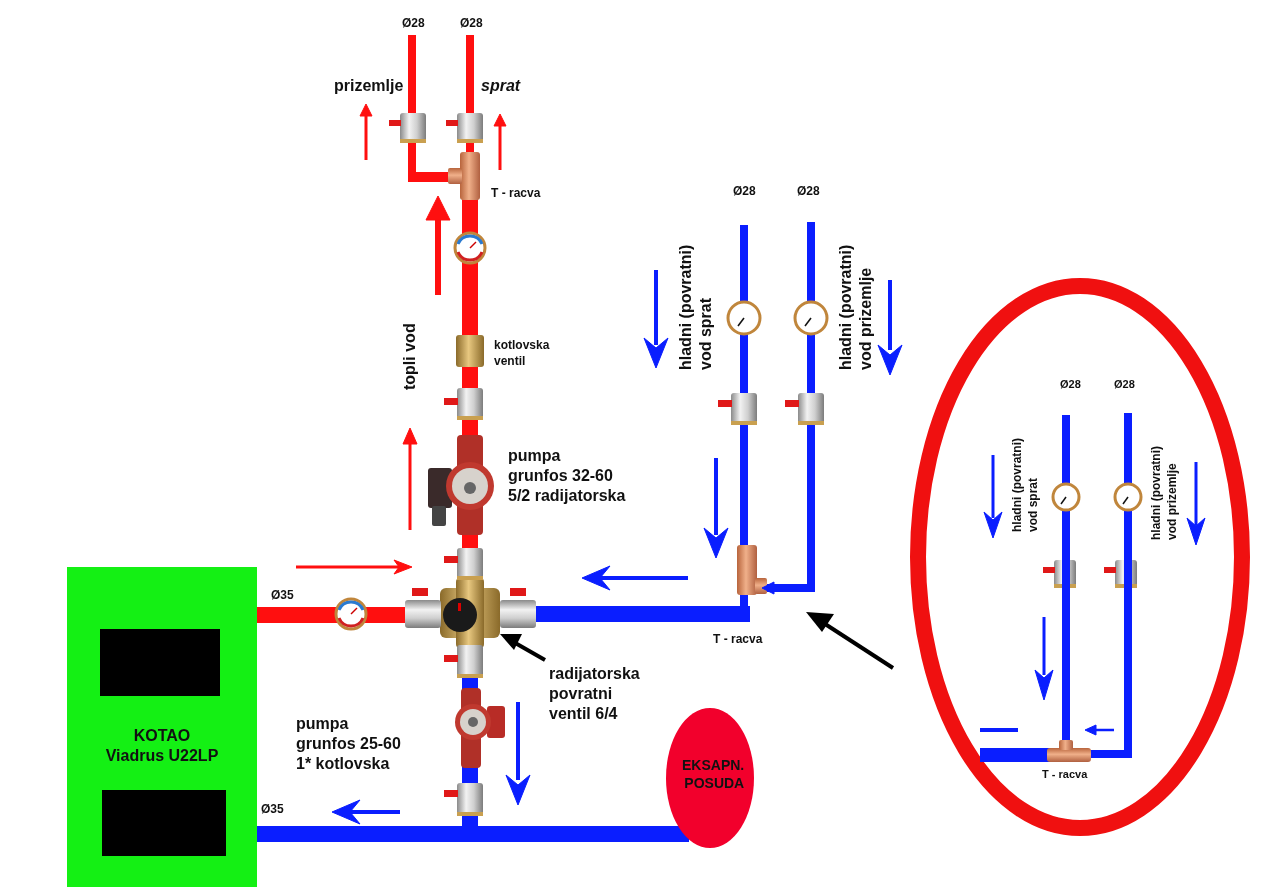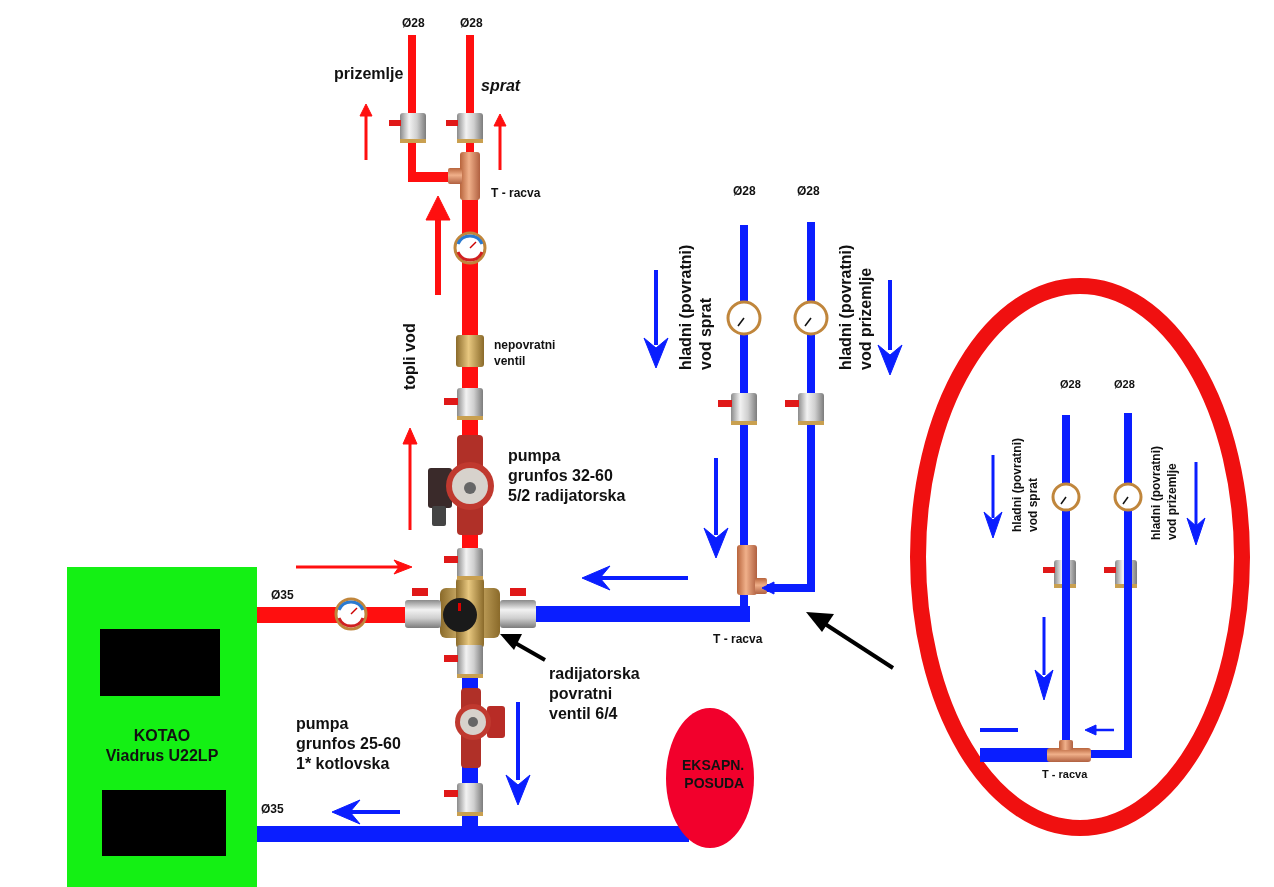--- a/index.html
+++ b/index.html
@@ -260,28 +260,28 @@
       <path d="M1187,518 L1196,545 L1205,518 L1196,526 Z"></path>
     <line x1="1044" y1="617" x2="1044" y2="675" stroke-width="3"></line>
       <path d="M1035,670 L1044,700 L1053,670 L1044,678 Z"></path>
     <line x1="1114" y1="730" x2="1092" y2="730" stroke-width="2.5"></line>
       <path d="M1096,725 L1085,730 L1096,735 Z"></path>
   </g>
 </svg>
 
 <div class="lbl lbl-sm" style="left:402px;top:16px;">Ø28</div>
 <div class="lbl lbl-sm" style="left:460px;top:16px;">Ø28</div>
-<div class="lbl lbl-lg" style="left:334px;top:64px;">prizemlje</div>
+<div class="lbl lbl-lg" style="left:334px;top:76px;">prizemlje</div>
 <div class="lbl lbl-lg" style="left:481px;top:76px;font-style:italic;">sprat</div>
 <div class="lbl lbl-sm" style="left:491px;top:186px;font-weight:bold;">T - racva</div>
 
 <div class="lbl lbl-lg vert" style="left:400px;top:390px;">topli vod</div>
 
 <div class="lbl lbl-sm" style="left:494px;top:337px;line-height:16px;">
-  <div>nepovratni</div>
+  <div>kotlovska</div>
   <div>ventil</div>
 </div>
 
 <div class="lbl lbl-lg" style="left:508px;top:446px;">
   <div>pumpa</div>
   <div>grunfos 32-60</div>
   <div>5/2 radijatorska</div>
 </div>
 
 <div class="lbl lbl-sm" style="left:271px;top:588px;">Ø35</div>

